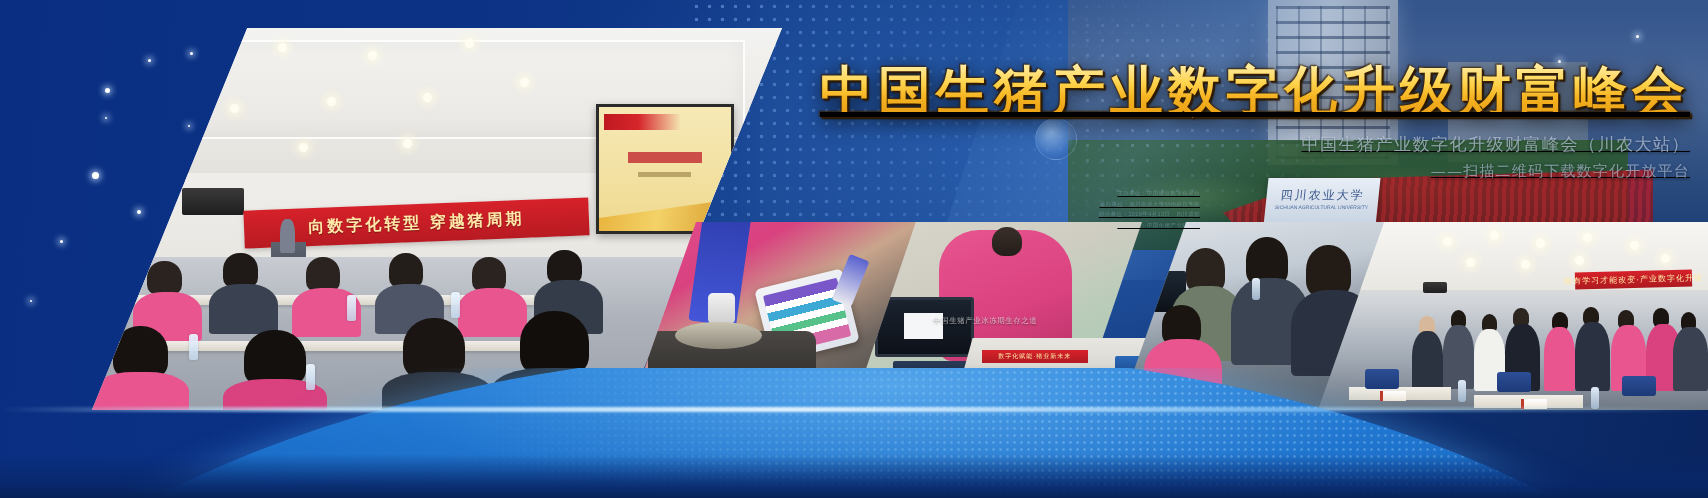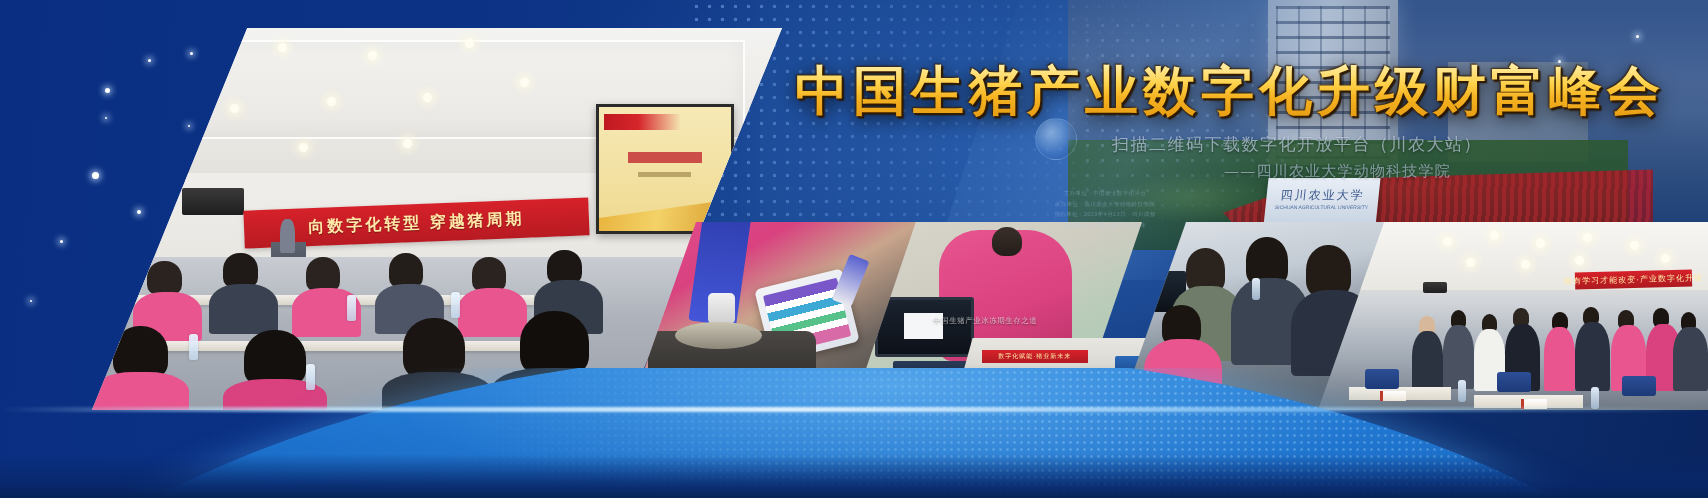--- a/index.html
+++ b/index.html
@@ -380,21 +380,21 @@
     background:linear-gradient(180deg,#2d4e96,#1d3a78); border-radius:3px;
   }
   .hall-card{
     position:absolute; width:26px; height:10px;
     background:linear-gradient(180deg,#fff,#efe6d8); border-left:3px solid #c0392b;
   }
 
   
   .title-wrap{
     position:absolute; left:770px; top:62px; width:920px;
-    text-align:center; z-index:40;
+    text-align:right; z-index:40;text-decoration:underline;
   }
   .main-title{
     font-family:"DejaVu Sans","Liberation Sans", sans-serif;
     font-size:53px;
     font-weight:bold;
     letter-spacing:5px;
     line-height:1.08;
     white-space:nowrap;
     color:#ffd34d;
     background:linear-gradient(180deg,#fff0b0 0%, #ffd24a 38%, #f5b321 62%, #e69b12 100%);
@@ -651,22 +651,22 @@
   </div>
 
   <div class="globe-wrap">
     <div class="globe"></div>
     <div class="globe-hi"></div>
   </div>
   <div class="bottom-fade"></div>
 
   <div class="title-wrap">
     <div class="main-title">中国生猪产业数字化升级财富峰会</div>
-    <div class="sub-1">扫描二维码下载数字化开放平台（川农大站）</div>
-    <div class="sub-2">——四川农业大学动物科技学院</div>
+    <div class="sub-1">中国生猪产业数字化升级财富峰会（川农大站）</div>
+    <div class="sub-2">——扫描二维码下载数字化开放平台</div>
     <div class="sub-fine">
       <div>主办单位：中国猪业数字化平台</div>
       <div>承办单位：四川农业大学动物科技学院</div>
       <div>协办单位：2019年4月13日 · 四川成都</div>
       <div>支持单位：中国生猪产业联合体</div>
     </div>
   </div>
 
 </div>
 

